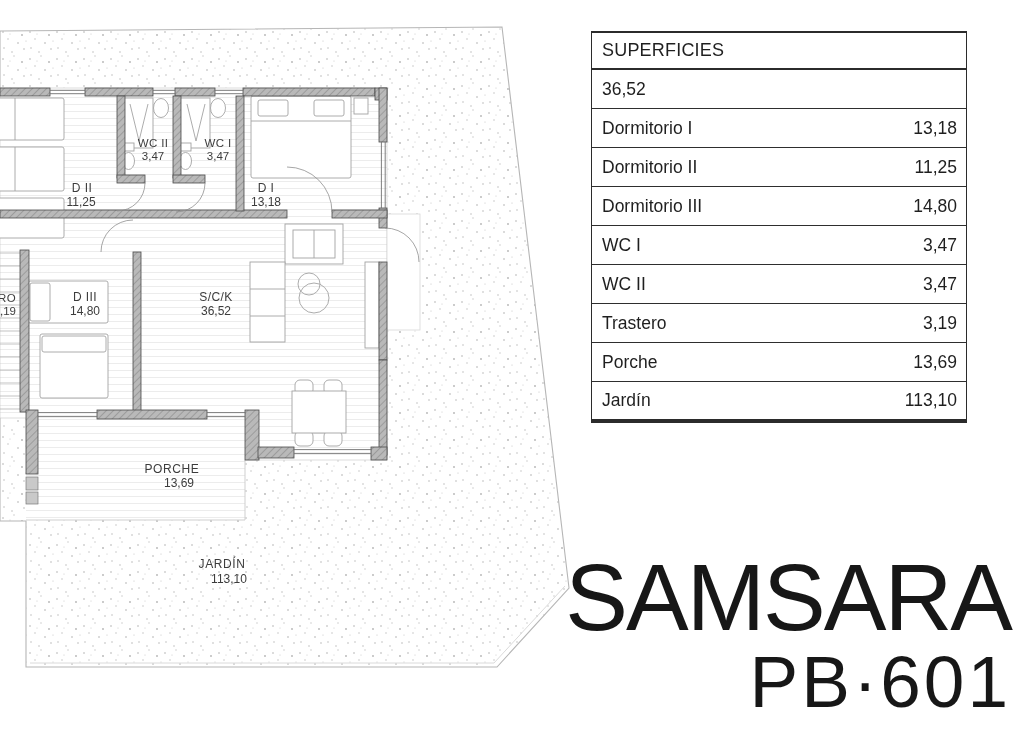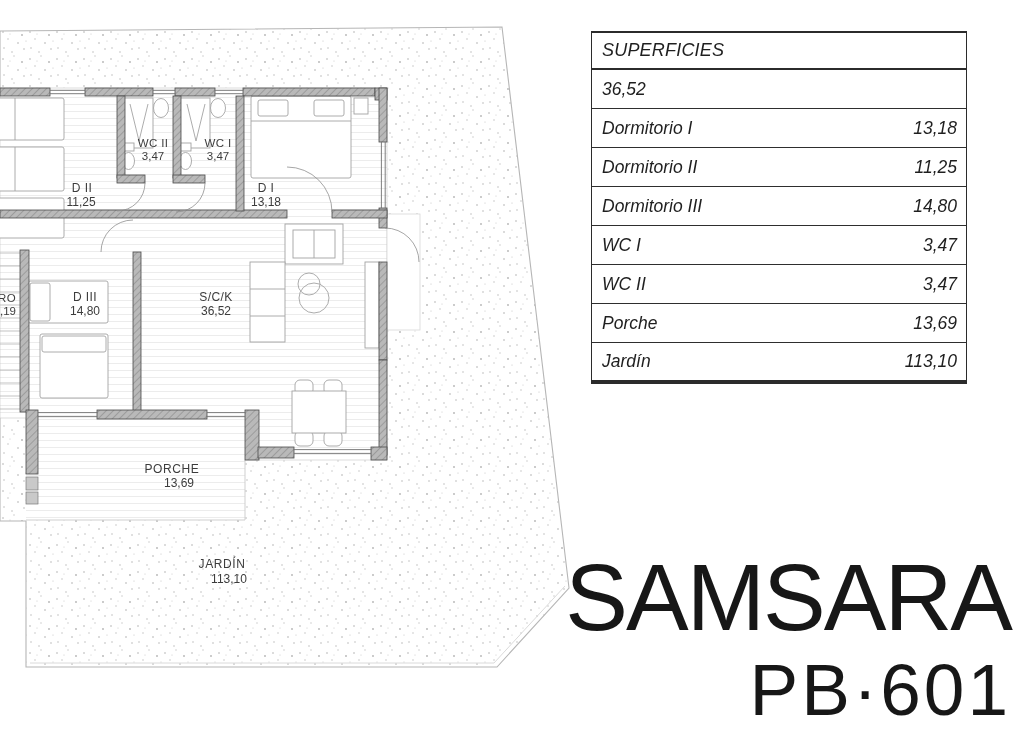--- a/index.html
+++ b/index.html
@@ -6,38 +6,38 @@
   .stage{
     position:relative;width:1024px;height:732px;background:#ffffff;
     font-family:"Liberation Sans",sans-serif;overflow:hidden;
   }
   
   .plan-wrap{position:absolute;left:0;top:0;width:580px;height:732px;}
   
   .surf-table{
     position:absolute;left:591px;top:31px;width:376px;
     border:1.6px solid #2b2b2b;border-top-width:2.5px;border-bottom-width:2.5px;
-    color:#1f1f1f;background:#ffffff;box-sizing:border-box;font-style:italic;
+    color:#1f1f1f;background:#ffffff;box-sizing:border-box;
   }
   .surf-row{
     display:flex;justify-content:space-between;align-items:center;
     height:39px;border-bottom:1.7px solid #2e2e2e;
     font-size:17.5px;padding:0 9px 0 10px;box-sizing:border-box;
   }
   .surf-row.header{height:37px;border-bottom:2.4px solid #2b2b2b;font-size:18px;letter-spacing:.2px;}
   .surf-row.last{border-bottom:2.2px solid #2b2b2b;}
   .surf-row.total{height:34px;border-bottom:none;font-weight:bold;}
   .surf-val{text-align:right;}
   
   .brand{
     position:absolute;right:13px;top:551px;text-align:right;color:#171717;
     line-height:1;width:520px;
   }
   .brand-name{font-size:94px;letter-spacing:-2px;font-weight:400;}
-  .brand-model{font-size:73px;letter-spacing:3px;margin-top:8px;font-weight:400;}
+  .brand-model{font-size:73px;letter-spacing:3px;margin-top:0;font-weight:400;}
 </style>
 </head>
 <body>
 
 <div class="stage">
 
   <div class="plan-wrap">
   <svg width="580" height="732" viewBox="0 0 580 732" xmlns="http://www.w3.org/2000/svg">
     <defs>
       <pattern id="hatch" width="5" height="5" patternUnits="userSpaceOnUse" patternTransform="rotate(45)">
@@ -290,20 +290,24 @@
     </div>
     <div class="surf-row">
       <span>WC I</span>
       <span class="surf-val">3,47</span>
     </div>
     <div class="surf-row">
       <span>WC II</span>
       <span class="surf-val">3,47</span>
     </div>
     <div class="surf-row">
+      <span>Trastero</span>
+      <span class="surf-val">3,19</span>
+    </div>
+    <div class="surf-row">
       <span>Porche</span>
       <span class="surf-val">13,69</span>
     </div>
     <div class="surf-row last">
       <span>Jardín</span>
       <span class="surf-val">113,10</span>
     </div>
   </div>
 
   <div class="brand">

